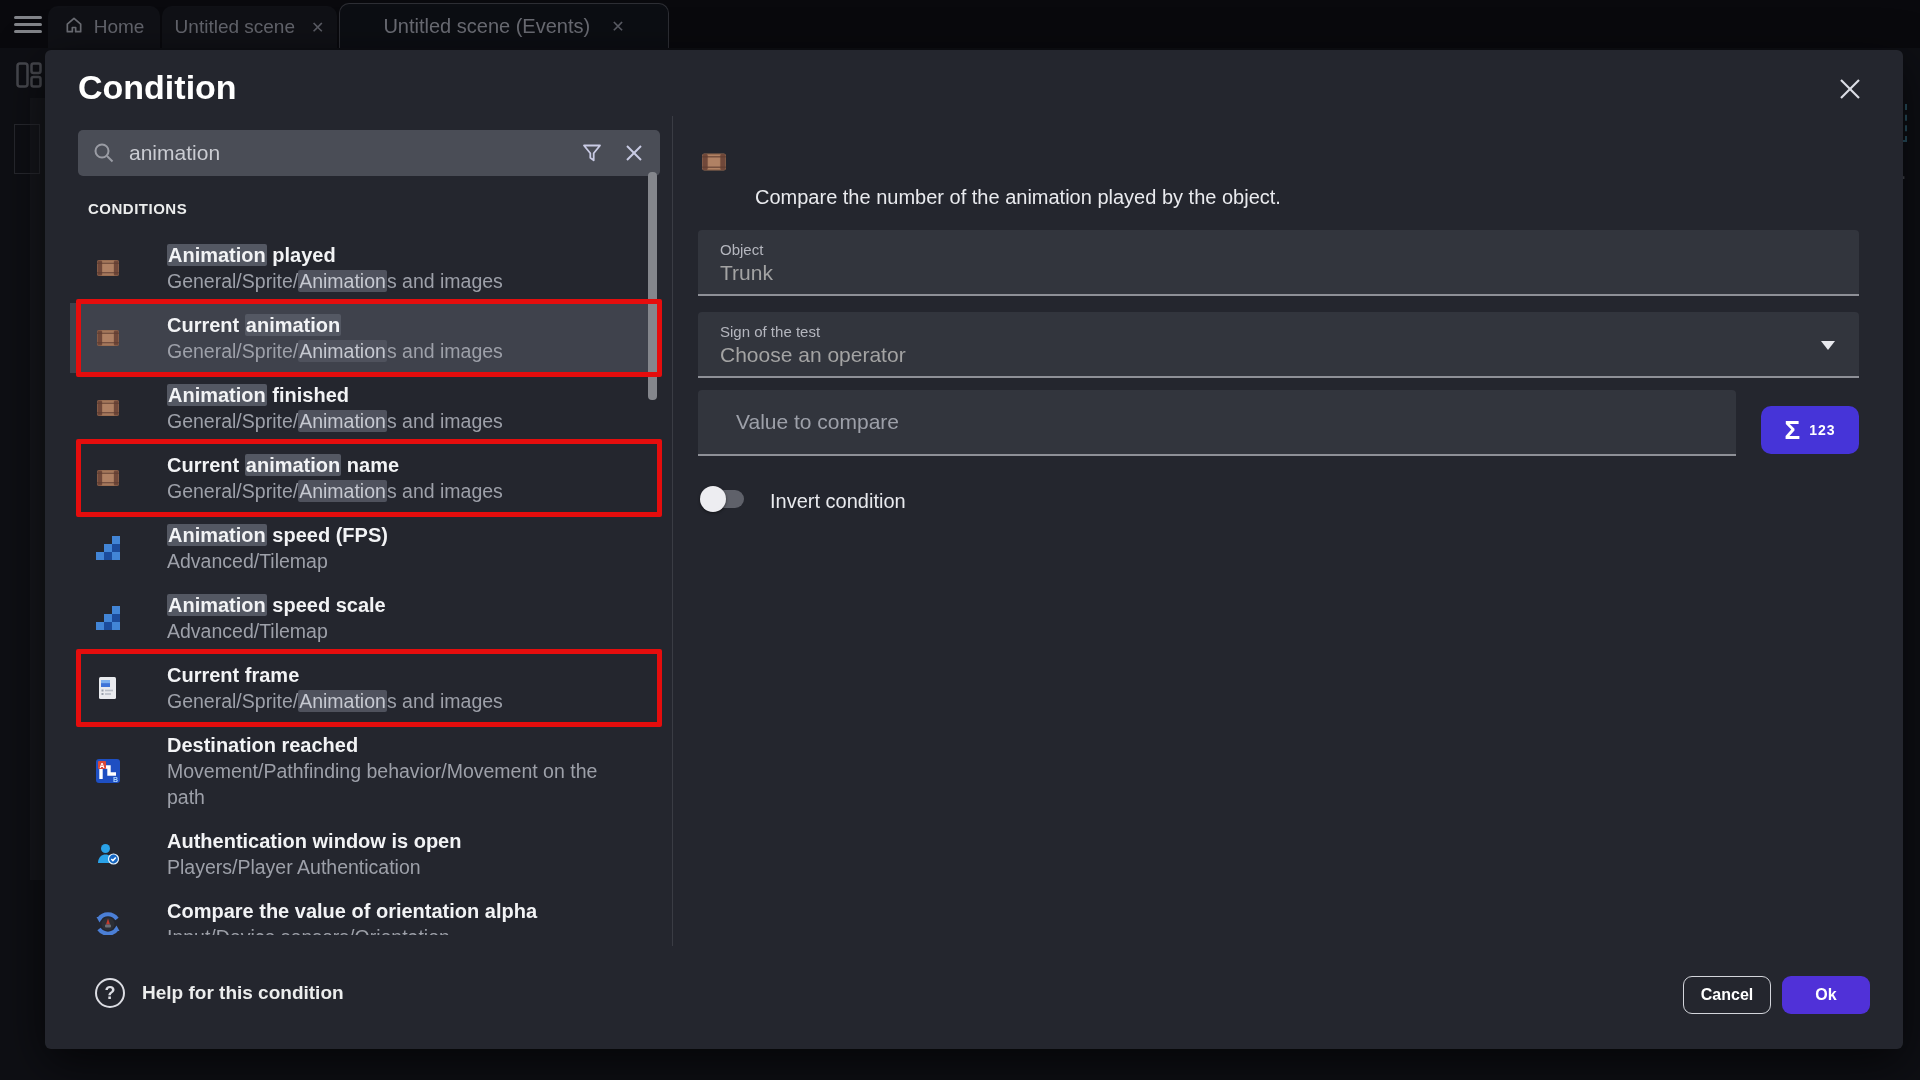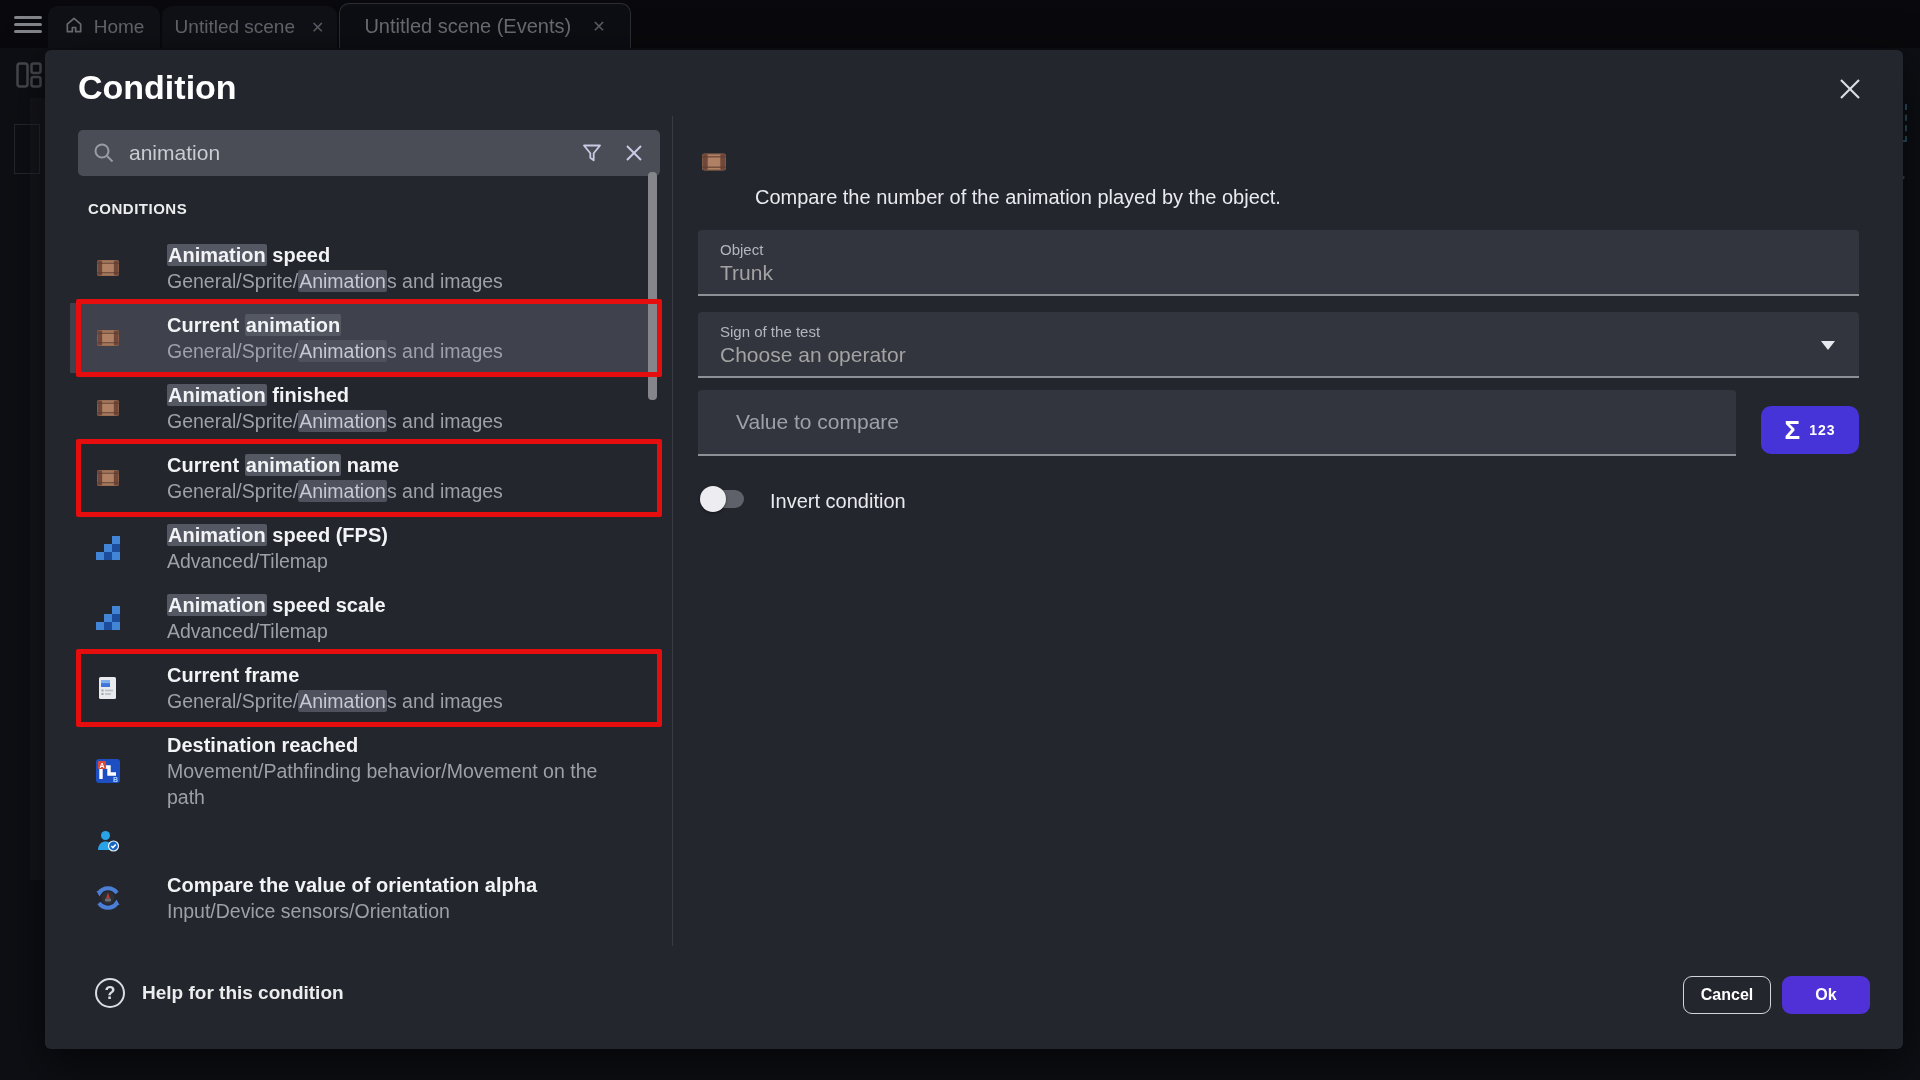--- a/index.html
+++ b/index.html
@@ -9,21 +9,21 @@
   
   .backdrop { position:absolute; inset:0; z-index:1; }
   .topbar { position:absolute; left:0; top:0; width:1920px; height:48px; background:#0a0b0e; }
   .hamburger { position:absolute; left:14px; top:16px; width:28px; height:18px; cursor:pointer; }
   .hamburger span { display:block; height:3px; margin-bottom:4px; background:#cdd0d6; border-radius:2px; }
   .tab { position:absolute; top:6px; height:42px; background:#16171c; border-radius:10px 10px 0 0;
     display:flex; align-items:center; justify-content:center; gap:10px;
     color:#9a9da6; font-size:19px; }
   .tab.home { left:48px; width:112px; }
   .tab.scene { left:162px; width:175px; }
-  .tab.active { left:339px; width:292px; top:3px; height:45px; background:#101218;
+  .tab.active { left:339px; width:330px; top:3px; height:45px; background:#101218;
     border:1px solid #44464c; border-bottom:none; color:#a6a9b2; font-size:20px;gap:15px; }
   .tab .tclose { font-size:16px; color:#8e919b; margin-left:6px; cursor:pointer; }
   .bg-right-search { position:absolute; left:1872px; top:60px; }
   .dash-v { position:absolute; left:1905px; top:104px; height:38px; border-left:2px dashed #3e7f95; }
   .dash-h { position:absolute; left:1878px; top:140px; width:29px; border-top:2px dashed #3e7f95; }
   .bg-trunc { position:absolute; left:1872px; top:156px; font-size:25px; color:#6b6e76; }
   .bg-left-panel { position:absolute; left:30px; top:98px; width:15px; height:782px; background:#1e2025; }
   .bg-left-rect { position:absolute; left:14px; top:124px; width:26px; height:50px; border:1px solid #3b3d43; }
   .bg-split-icon { position:absolute; left:16px; top:62px; }
 
@@ -187,21 +187,21 @@
             <svg viewBox="0 0 26 26">
               <rect x="2" y="5" width="22" height="16" rx="2" fill="#9a6e53"></rect>
               <rect x="2.5" y="5.5" width="4.5" height="15" rx="1" fill="#70483a"></rect>
               <rect x="19" y="5.5" width="4.5" height="15" rx="1" fill="#70483a"></rect>
               <rect x="7.5" y="6.5" width="11" height="13" fill="#b08164"></rect>
               <line x1="2" y1="8.2" x2="24" y2="8.2" stroke="#5f3d31" stroke-width="1"></line>
               <line x1="2" y1="17.8" x2="24" y2="17.8" stroke="#5f3d31" stroke-width="1"></line>
             </svg>
           </span>
           <div class="ctext">
-            <div class="ctitle"><span class="hl">Animation</span><span> speed</span></div>
+            <div class="ctitle"><span class="hl">Animation</span><span> played</span></div>
             <div class="csub"><span>General/Sprite/</span><span class="hl">Animation</span><span>s and images</span></div>
           </div>
         </div>
         <div class="crow selected">
           <span class="cicon">
             <svg viewBox="0 0 26 26">
               <rect x="2" y="5" width="22" height="16" rx="2" fill="#9a6e53"></rect>
               <rect x="2.5" y="5.5" width="4.5" height="15" rx="1" fill="#70483a"></rect>
               <rect x="19" y="5.5" width="4.5" height="15" rx="1" fill="#70483a"></rect>
               <rect x="7.5" y="6.5" width="11" height="13" fill="#b08164"></rect>
@@ -315,20 +315,24 @@
         </div>
         <div class="crow">
           <span class="cicon">
             <svg viewBox="0 0 26 26">
               <circle cx="10.5" cy="7.5" r="4.5" fill="#2aa2e8"></circle>
               <path d="M3 22 c0-6 4-8.5 7.5-8.5 s7.5 2.5 7.5 8.5 Z" fill="#2aa2e8"></path>
               <circle cx="18.5" cy="18" r="5" fill="#1565c0" stroke="#e8f4fd" stroke-width="1.2"></circle>
               <path d="M16.3 18 l1.6 1.6 2.9 -3.1" stroke="#fff" stroke-width="1.6" fill="none"></path>
             </svg>
           </span>
+          <div class="ctext">
+            <div class="ctitle"><span>Authentication window is open</span></div>
+            <div class="csub"><span>Players/Player Authentication</span></div>
+          </div>
         </div>
         <div class="crow">
           <span class="cicon">
             <svg viewBox="0 0 26 26">
               <path d="M4 8 A11 11 0 0 1 22 8" stroke="#4b7fd6" stroke-width="4" fill="none"></path>
               <path d="M22 18 A11 11 0 0 1 4 18" stroke="#4b7fd6" stroke-width="4" fill="none"></path>
               <polygon points="1.5,6 8,6 4.5,11.5" fill="#4b7fd6"></polygon>
               <polygon points="24.5,20 18,20 21.5,14.5" fill="#4b7fd6"></polygon>
               <circle cx="13" cy="13" r="6.5" fill="#2c2f36"></circle>
               <polygon points="13,7.5 15,13.5 11,13.5" fill="#c23b2e"></polygon>

